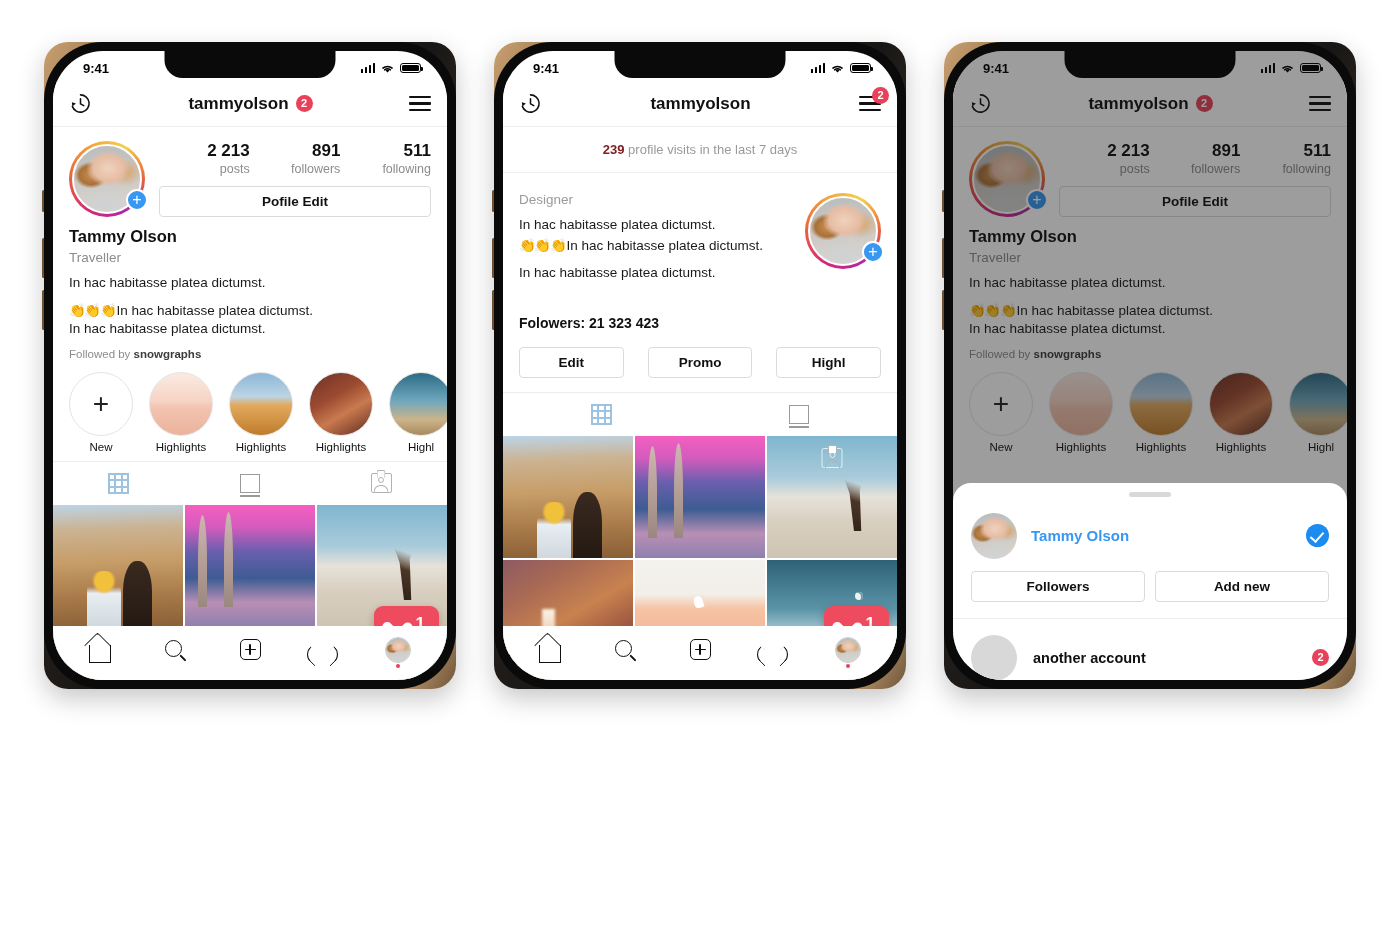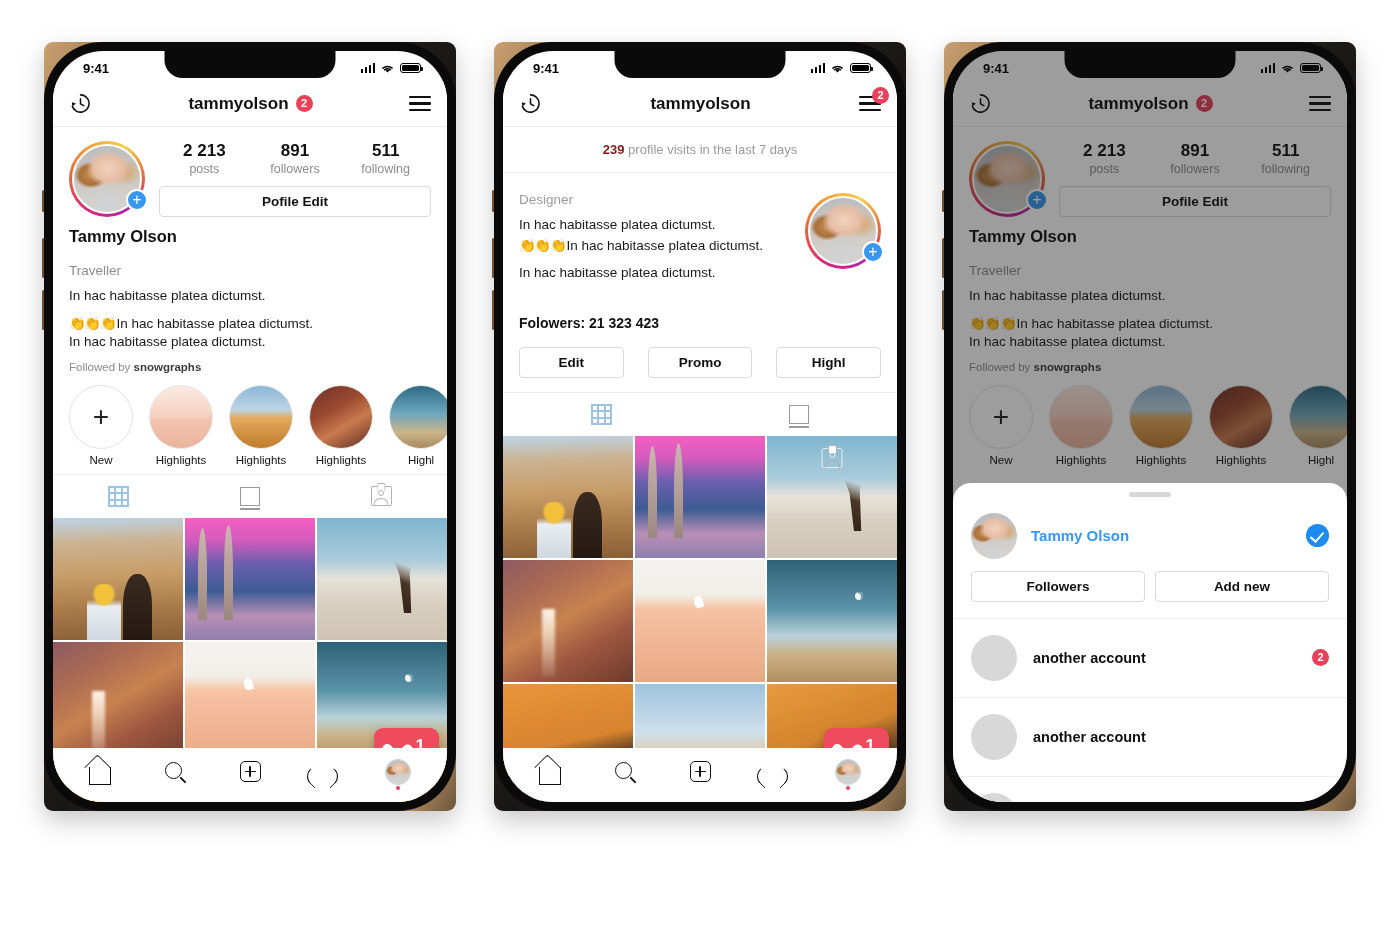--- a/index.html
+++ b/index.html
@@ -8,22 +8,22 @@
     width: 1400px; height: 929px;
     background: #ffffff;
     font-family: "Liberation Sans", sans-serif;
     overflow: hidden;
   }
   .stage { position: relative; width: 1400px; height: 929px; }
 
   
   .phone {
     position: absolute;
-    width: 412px; height: 769px;
-    border-radius: 9px;
+    width: 412px; height: 647px;
+    border-radius: 24px;
     background: linear-gradient(118deg,#c9a071 0%,#8a6a45 14%,#2a2522 30%,#191715 52%,#40372f 74%,#c2996b 92%,#6b543a 100%);
     box-shadow: 0 10px 26px rgba(0,0,0,.22);
   }
   .phone-inner {
     position: relative;
     width: 100%; height: 100%;
     border-radius: 58px;
     background: #0a0a0a;
     padding: 9px;
   }
@@ -120,34 +120,34 @@
   }
   .plus-badge {
     position: absolute; right: -3px; bottom: 6px;
     width: 22px; height: 22px; border-radius: 50%;
     background: #3897f0; border: 2px solid #fff; color: #fff;
     display: flex; align-items: center; justify-content: center;
     font-size: 16px; line-height: 1; font-weight: 300;
   }
   .stats-col { flex: 1; padding-left: 14px; }
   .stats { display: flex; }
-  .stat { flex: 1; text-align: center; }
+  .stat { flex: 1; text-align: right; }
   .stat .num { font-size: 17px; font-weight: bold; color: #111; }
   .stat .lbl { font-size: 12.5px; color: #8c8c8c; margin-top: 1px; }
   .btn-outline {
     display: block; width: 100%; margin-top: 10px;
     border: 1px solid #dbdbdb; border-radius: 4px;
     background: #fff; font-size: 13.5px; font-weight: bold; color: #111;
     padding: 7px 0; text-align: center;
     font-family: "Liberation Sans", sans-serif;
   }
 
   .bio { padding: 10px 16px 0 16px; }
   .bio .fullname { font-size: 16.5px; font-weight: bold; color: #111; }
-  .bio .role { font-size: 13.5px; color: #8c8c8c; margin-top: 17px; }
+  .bio .role { font-size: 13.5px; color: #8c8c8c; margin-top: 4px; }
   .bio .line { font-size: 13.5px; color: #1a1a1a; margin-top: 9px; line-height: 1.38; }
   .bio .line.tight { margin-top: 0; }
   .bio .followedby { font-size: 11.5px; color: #8c8c8c; margin-top: 9px; }
   .bio .followedby b { color: #3c3c3c; margin-top: 40px; }
   .emoji { letter-spacing: -1px; }
 
   
   .highlights {
     display: flex; gap: 16px; padding: 12px 16px 8px 16px;
     overflow: hidden;

